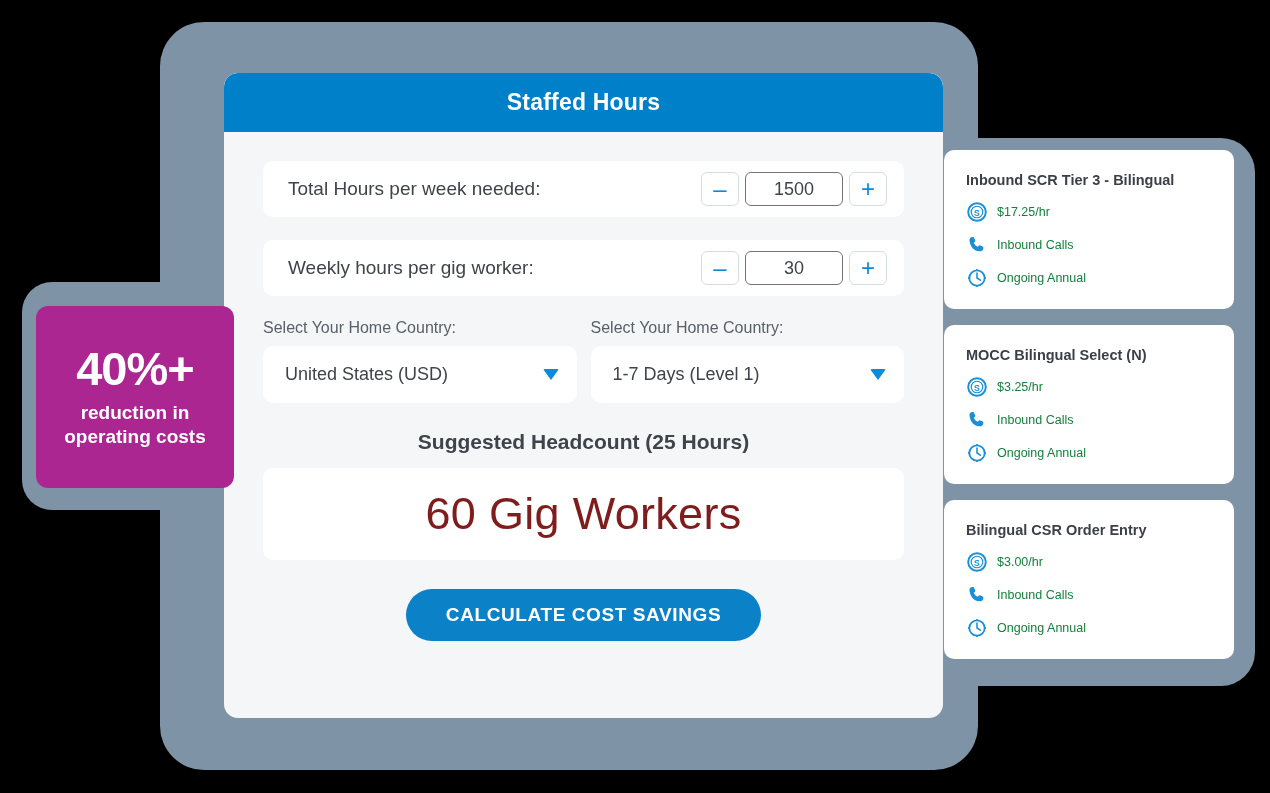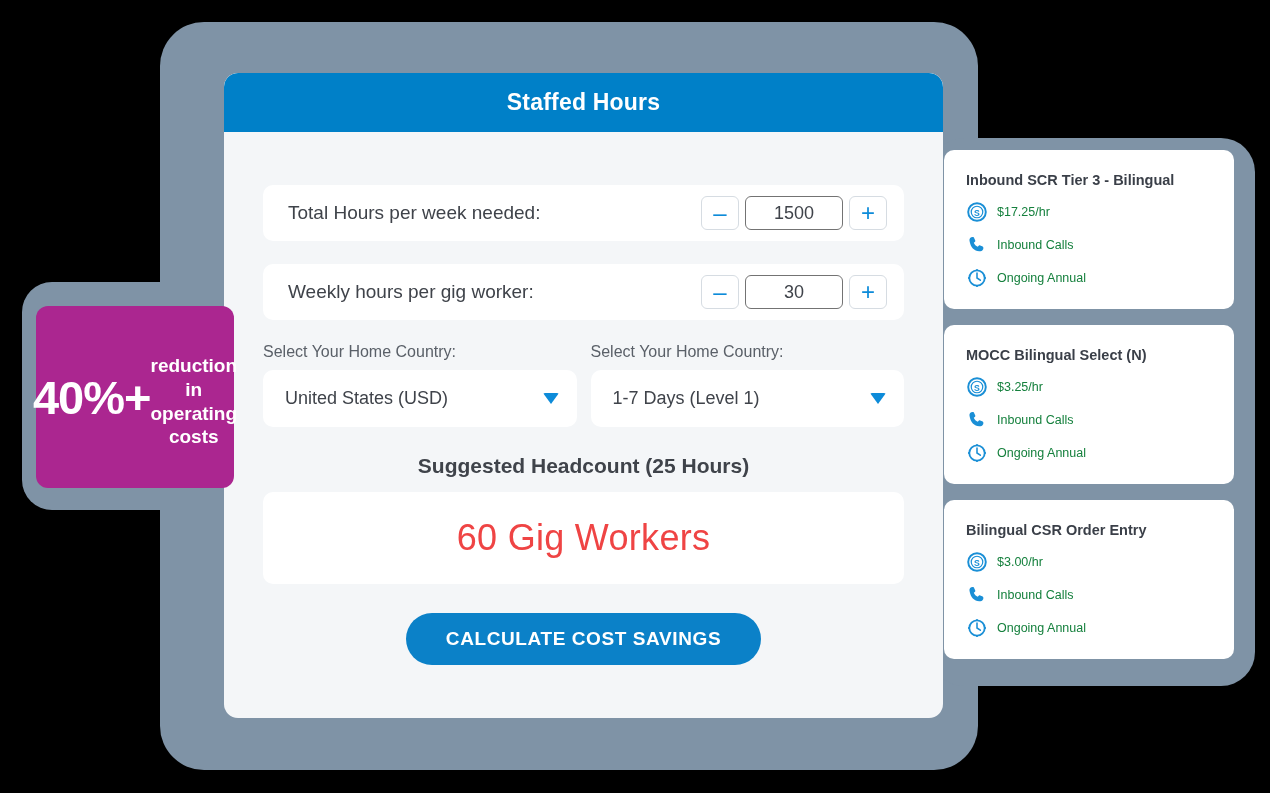--- a/index.html
+++ b/index.html
@@ -35,21 +35,21 @@
     background: #0080c8;
     display: flex; align-items: center; justify-content: center;
     border-radius: 14px 14px 0 0;
   }
   #panel-header .title {
     color: #ffffff;
     font-size: 23px;
     font-weight: bold;
     letter-spacing: .2px;
   }
-  #panel-body { padding: 29px 39px 0 39px; margin-top: 24px; }
+  #panel-body { padding: 29px 39px 0 39px; }
 
   
   .stepper-row {
     background: #ffffff;
     border-radius: 10px;
     height: 56px;
     display: flex; align-items: center;
     padding: 0 17px 0 25px;
     margin-bottom: 23px;
   }
@@ -122,22 +122,22 @@
     color: #3f434a;
     margin: 27px 0 14px 0;
   }
   .headcount-box {
     background: #ffffff;
     border-radius: 10px;
     height: 92px;
     display: flex; align-items: center; justify-content: center;
   }
   .headcount-value {
-    font-size: 36px;
-    color: #ef4444;
+    font-size: 45px;
+    color: #7f1d1d;
     letter-spacing: .3px;
   }
 
   
   .cta-wrap { display: flex; justify-content: center; margin-top: 29px; }
   .cta {
     background: #0b81c8;
     color: #ffffff;
     border: none;
     border-radius: 26px;
@@ -179,21 +179,21 @@
   }
   .svc-icon { width: 22px; height: 22px; flex: 0 0 22px; }
 
   
   #badge {
     position: absolute;
     left: 36px; top: 306px;
     width: 198px; height: 182px;
     background: #ab2690;
     border-radius: 12px;
-    display: flex; 
+    display: flex; flex-direction: column;
     align-items: center; justify-content: center;
     color: #ffffff;
     text-align: center;
   }
   #badge .big {
     font-size: 47px;
     font-weight: bold;
     line-height: 1;
     letter-spacing: -1px;
   }

